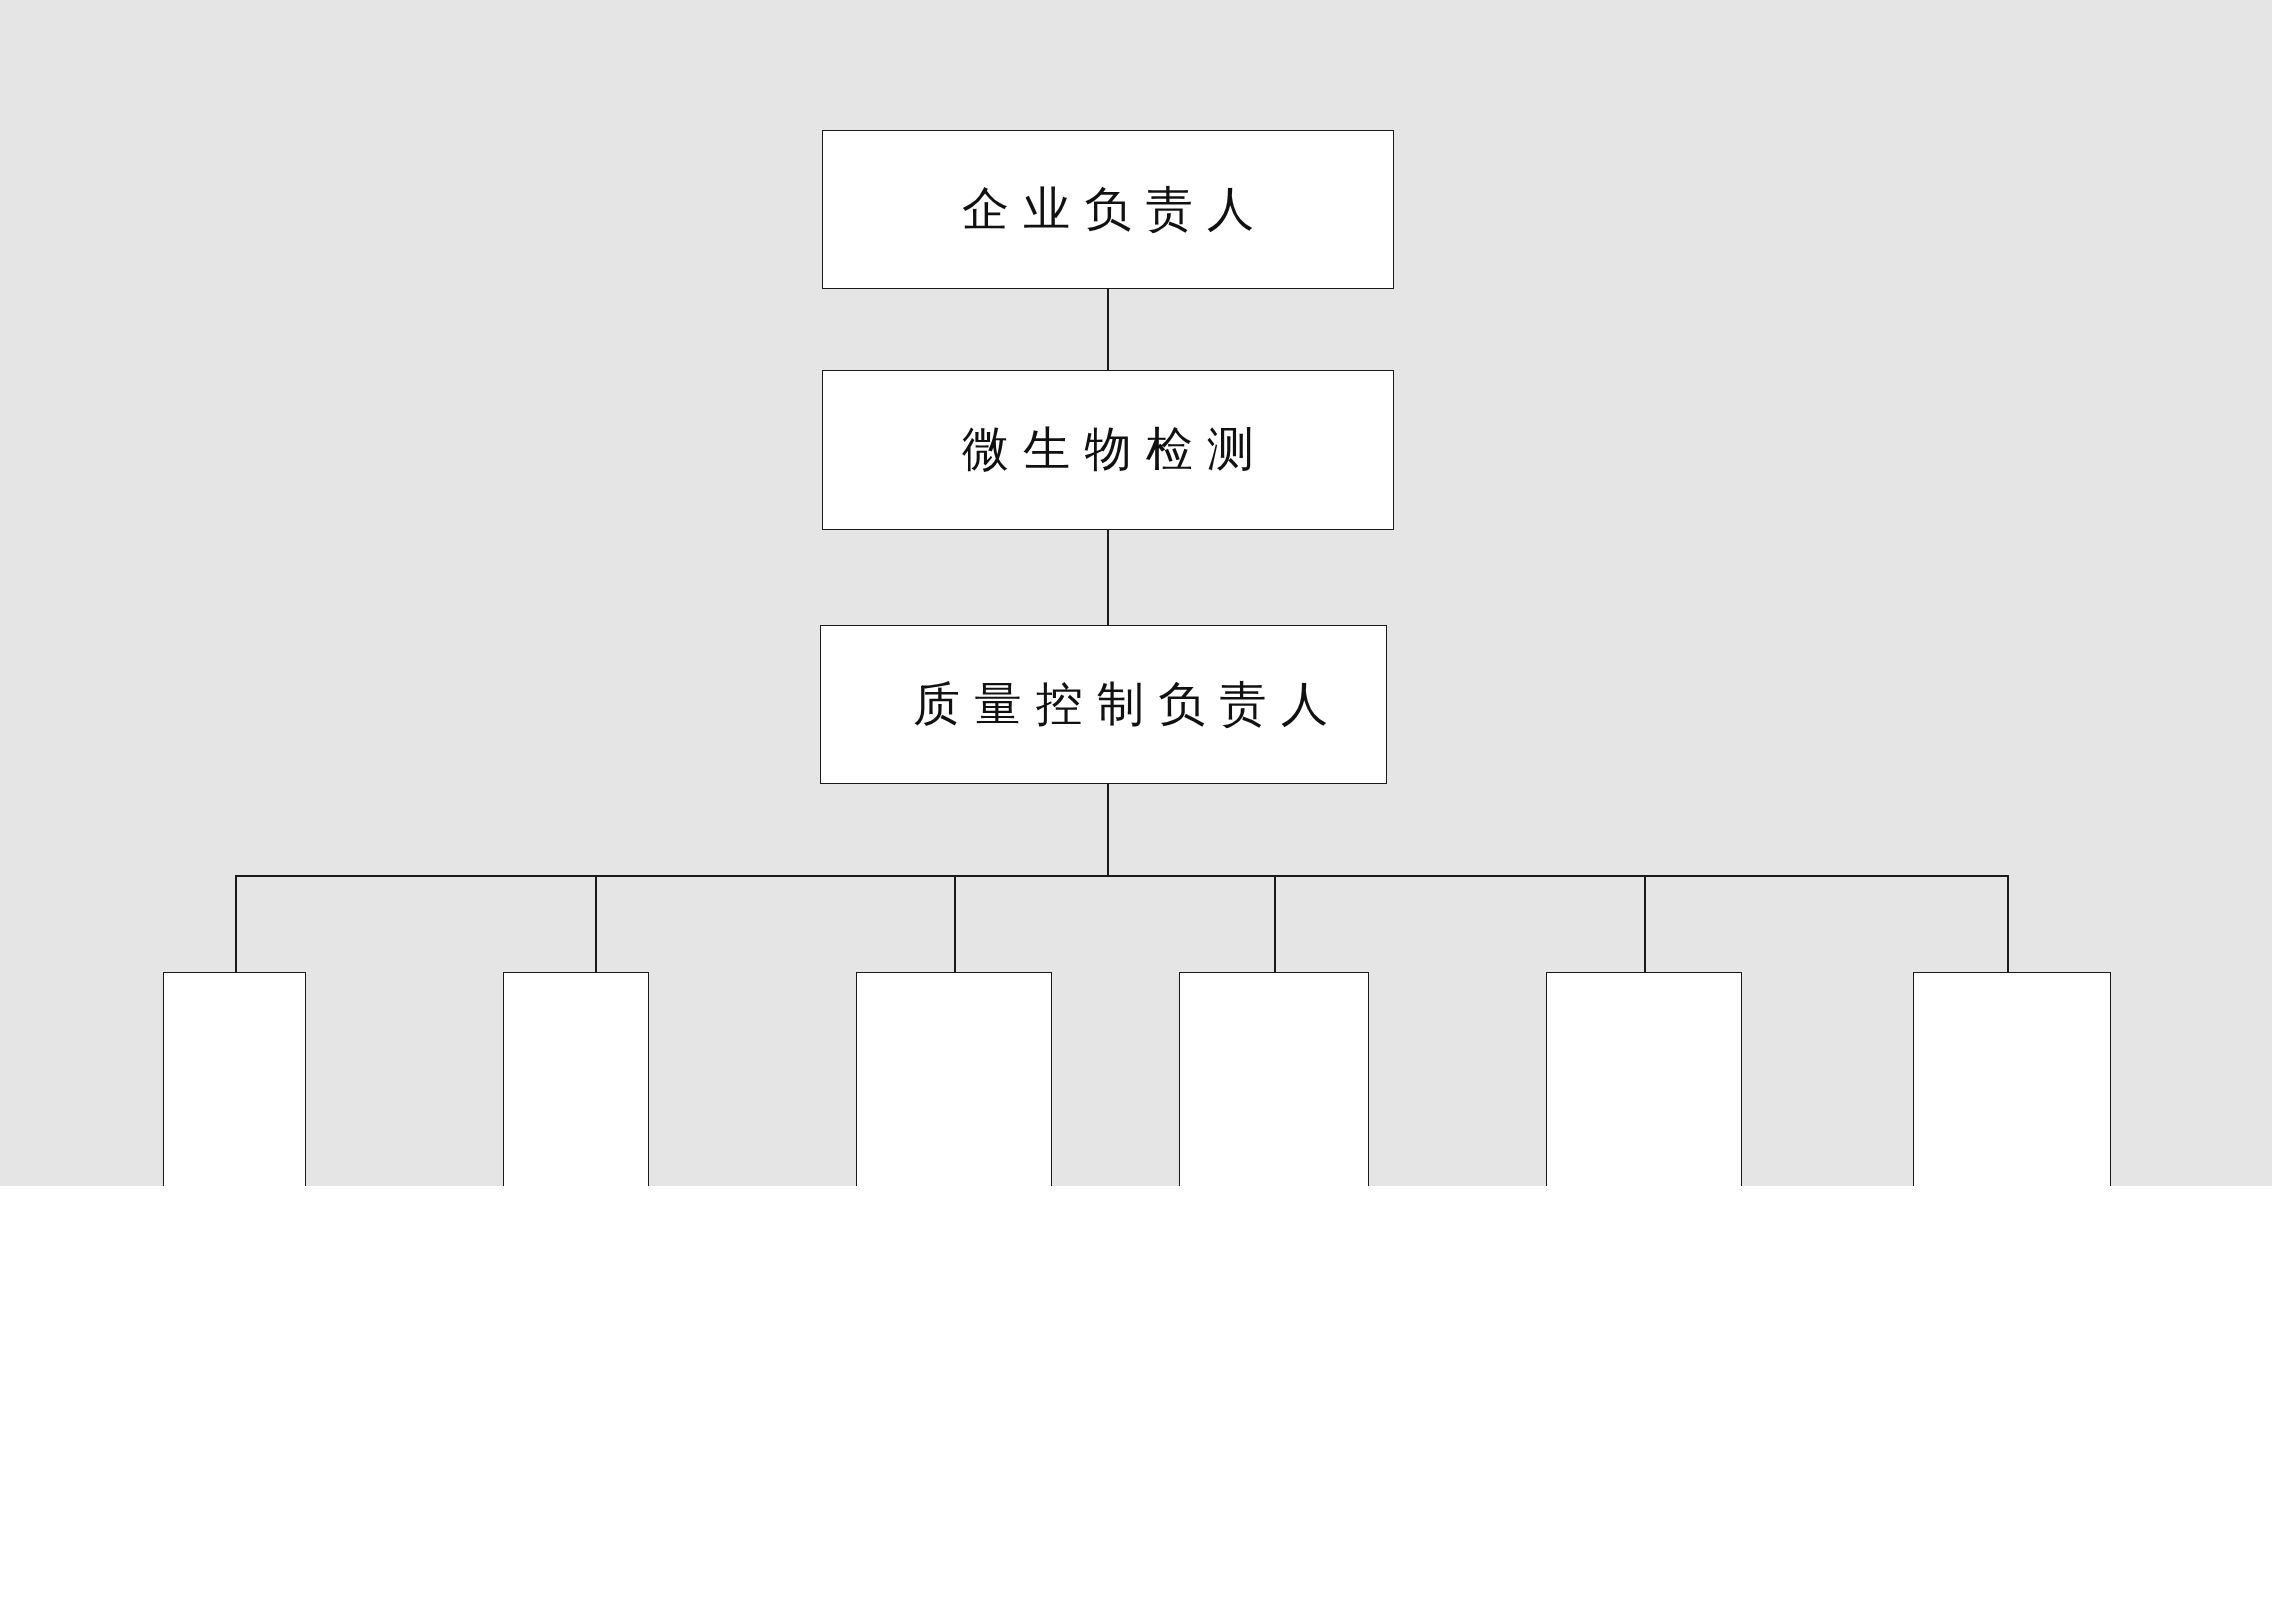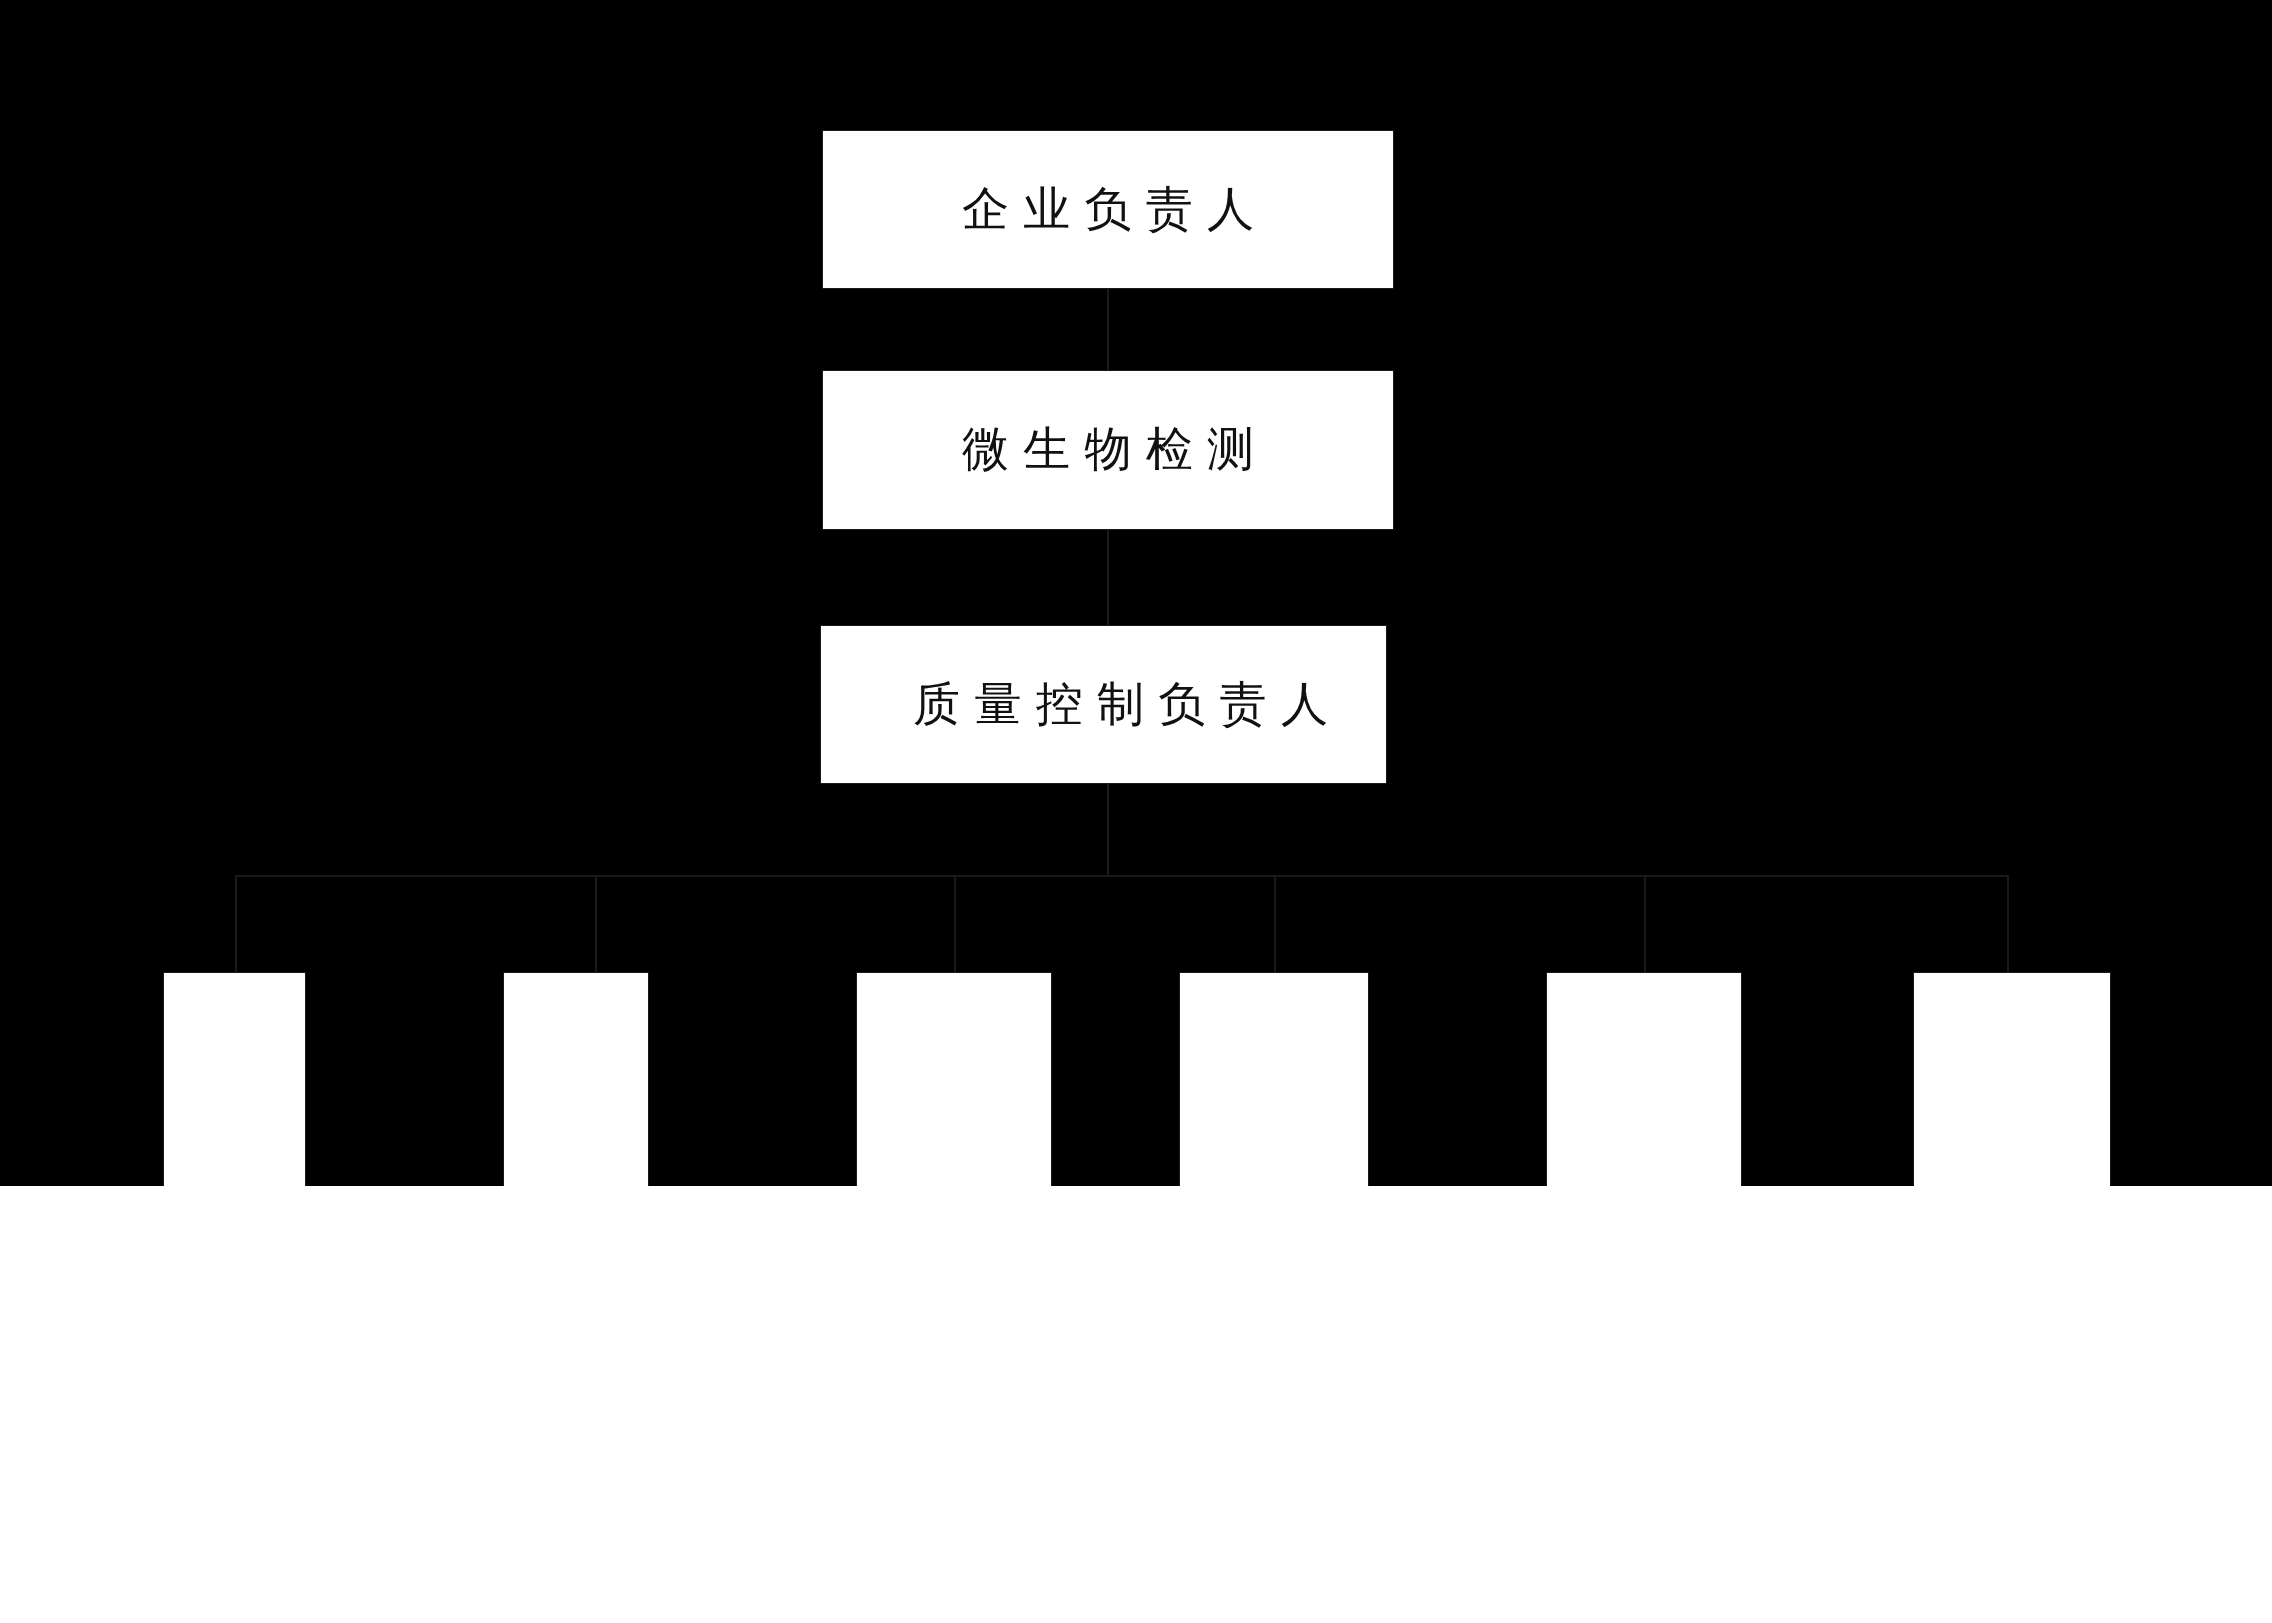--- a/index.html
+++ b/index.html
@@ -4,21 +4,21 @@
 <style>
   html, body {
     margin: 0;
     padding: 0;
     background: #ffffff;
   }
   #page {
     position: relative;
     width: 2273px;
     height: 1186px;
-    background: #000000;
+    background: #e5e5e5;
     font-family: "Liberation Serif", "DejaVu Serif", serif;
     overflow: hidden;
   }
 
   
   .node {
     position: absolute;
     box-sizing: border-box;
     border: 1.6px solid #1a1a1a;
     background: #ffffff;

